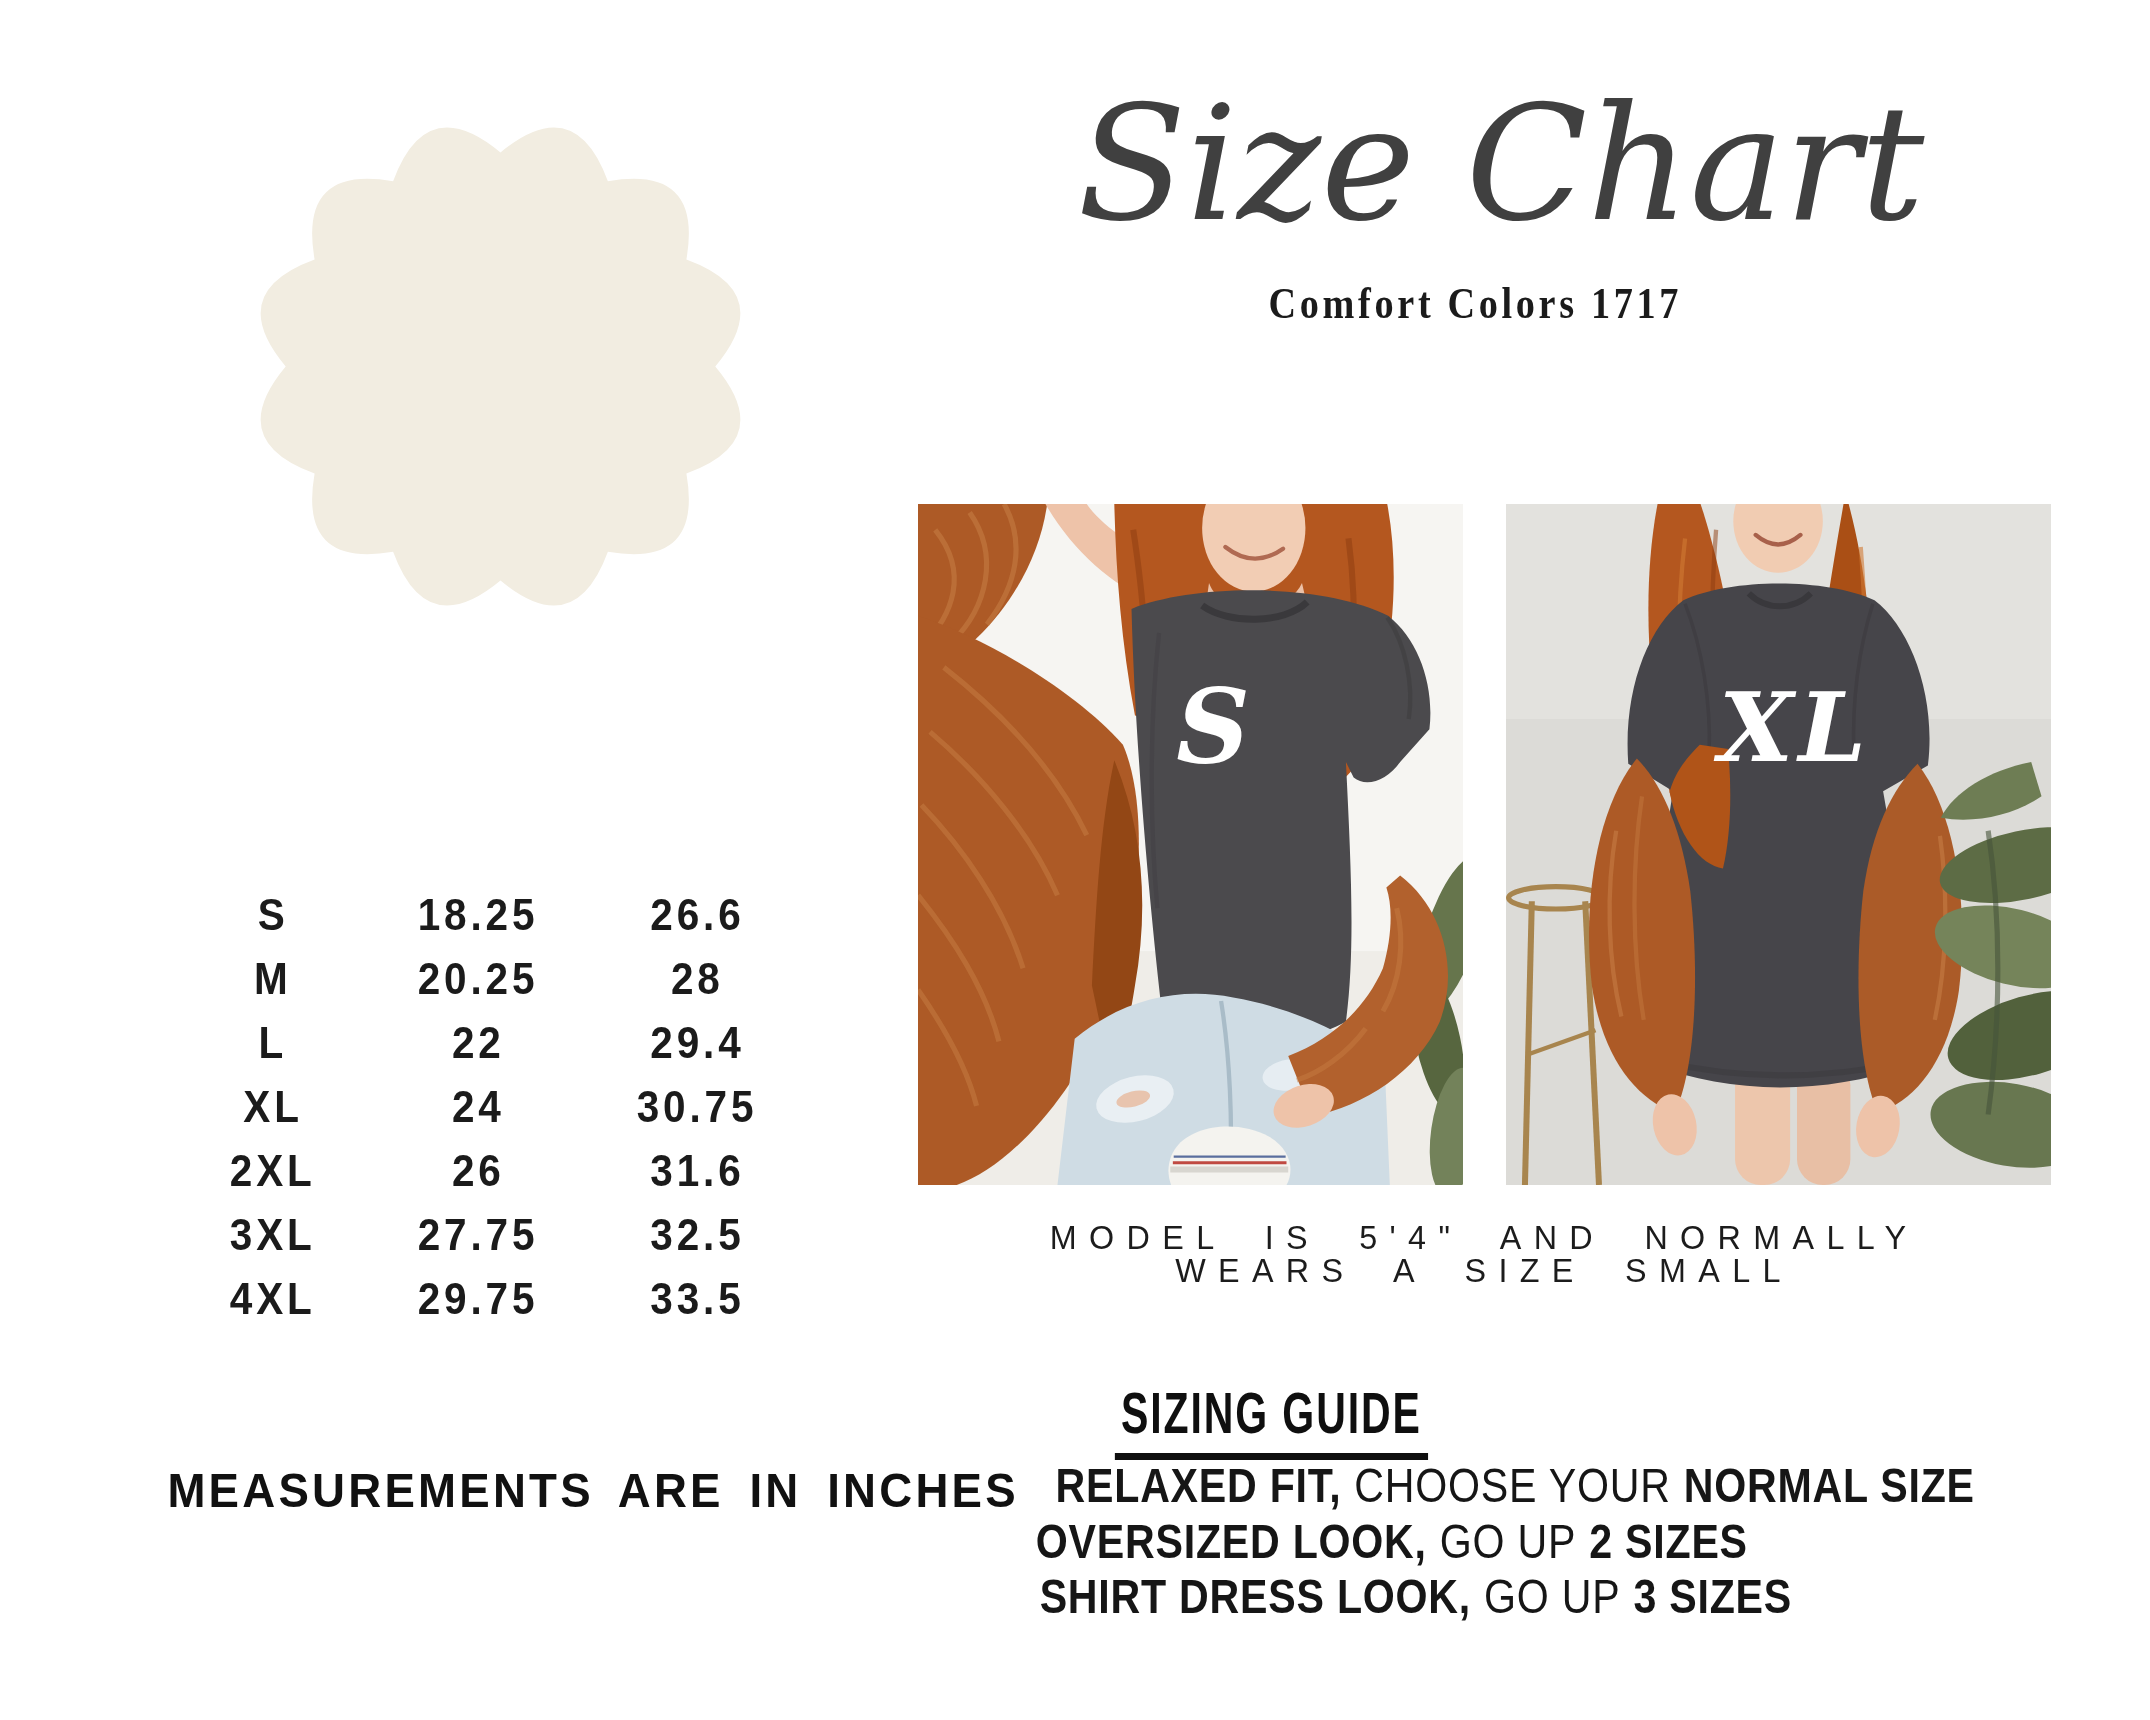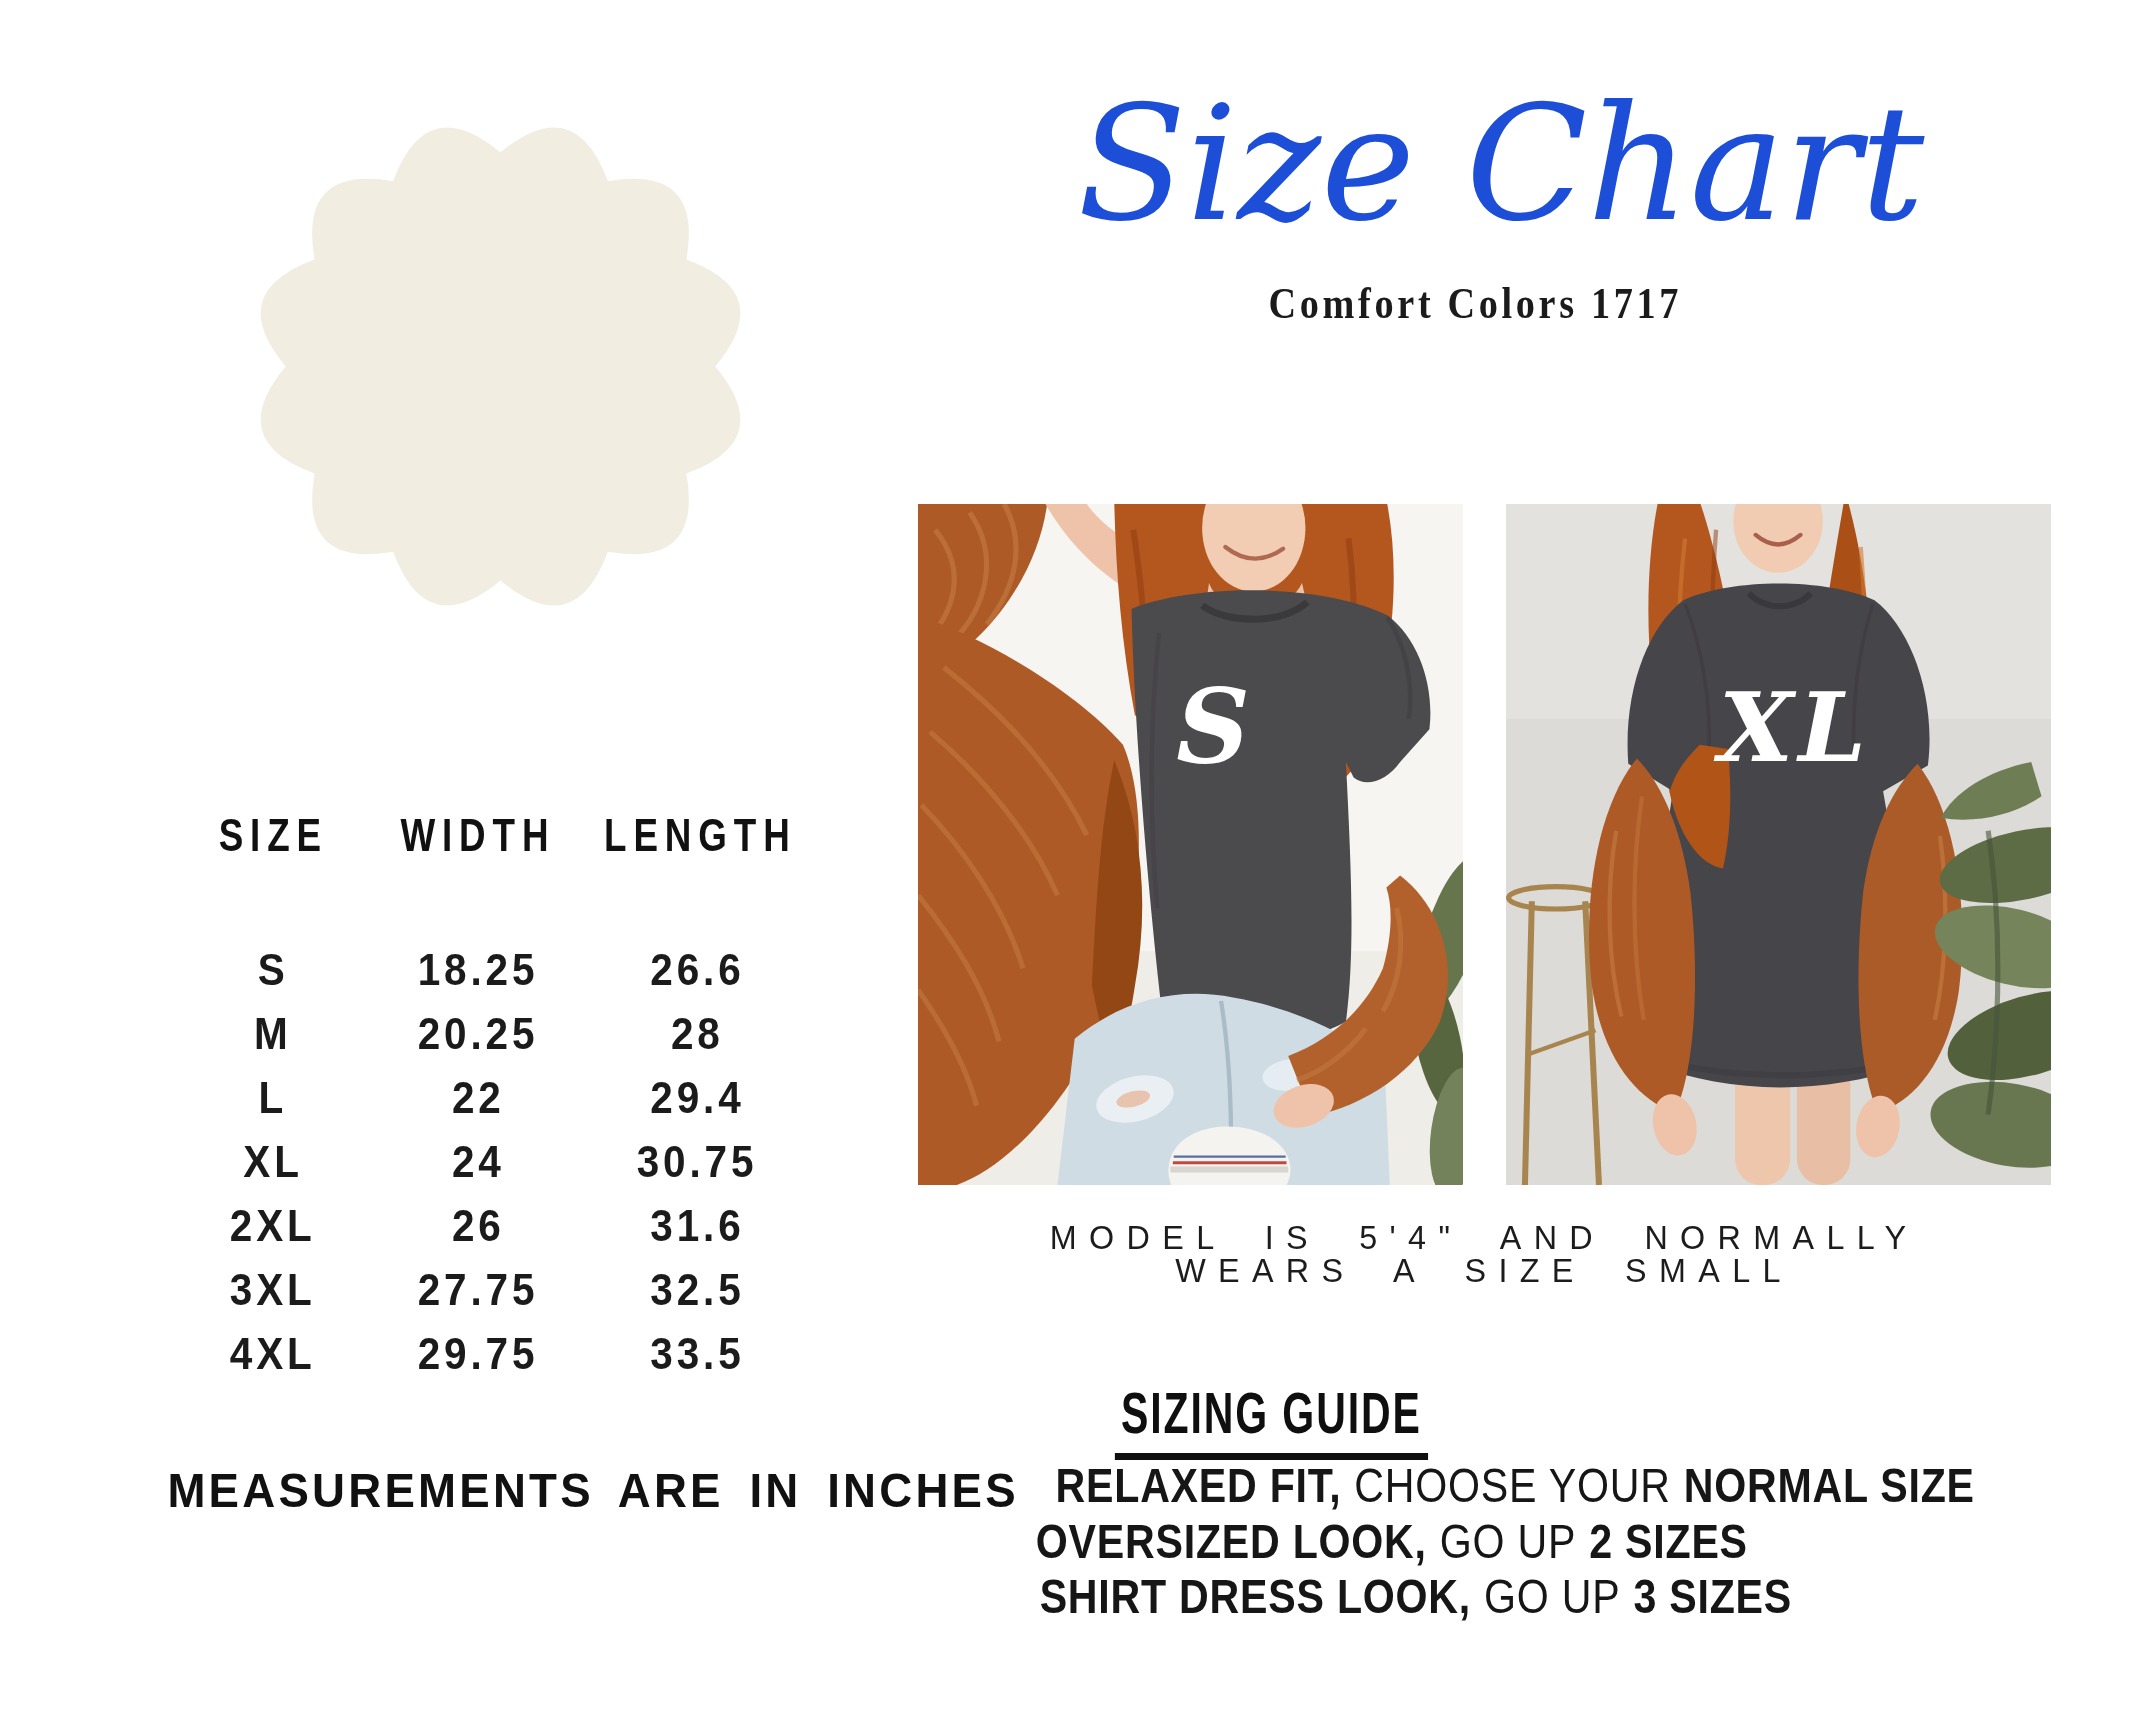--- a/index.html
+++ b/index.html
@@ -4,21 +4,21 @@
 <style>
   html,body{margin:0;padding:0;width:2151px;height:1721px;background:#ffffff;overflow:hidden;}
   .canvas{position:absolute;left:0;top:0;width:2151px;height:1721px;font-family:"Liberation Sans",sans-serif;color:#151515;}
 
   
   .scallop{position:absolute;left:209px;top:76px;width:583px;height:581px;}
 
   
   .title{position:absolute;left:985px;top:69px;width:1032px;text-align:center;
          font-family:"DejaVu Serif",serif;font-style:italic;font-weight:400;
-         font-size:159px;line-height:1.2;color:#1d4ed8;white-space:nowrap;}
+         font-size:159px;line-height:1.2;color:#404040;white-space:nowrap;}
   .subtitle{position:absolute;left:959px;top:264px;width:1032px;text-align:center;
          font-family:"Liberation Serif",serif;font-weight:700;font-size:60px;color:#121212;}
   .subtitle .cx{display:inline-block;transform:scaleX(.85);transform-origin:center;white-space:nowrap;}
 
   
   .stable{position:absolute;left:170px;top:807px;width:644px;}
   .thead,.trow{display:flex;align-items:center;}
   .thead{height:55px;}
   .trow{height:64px;}
   .tspace{height:76px;}
@@ -71,25 +71,20 @@
              Q20.8,20.8 58,27.3 Q71,-8.2 100,16 Q129,-8.2 142,27.3 Q179.2,20.8 172.7,58
              Q208.2,71 184,100 Z" fill="#f2ede1"></path>
   </svg>
 
   <div class="title">Size Chart</div>
   <div class="subtitle">
     <span class="cx">Comfort Colors 1717</span>
   </div>
 
   <div class="stable">
-    <div class="thead">
-      <span class="cell c1"><span class="hx">SIZE</span></span>
-      <span class="cell c2"><span class="hx">WIDTH</span></span>
-      <span class="cell c3"><span class="hx">LENGTH</span></span>
-    </div>
     <div class="tspace"></div>
 
     <div class="trow">
       <span class="cell c1"><span class="cx">S</span></span>
       <span class="cell c2"><span class="cx">18.25</span></span>
       <span class="cell c3"><span class="cx">26.6</span></span>
     </div>
     <div class="trow">
       <span class="cell c1"><span class="cx">M</span></span>
       <span class="cell c2"><span class="cx">20.25</span></span>

